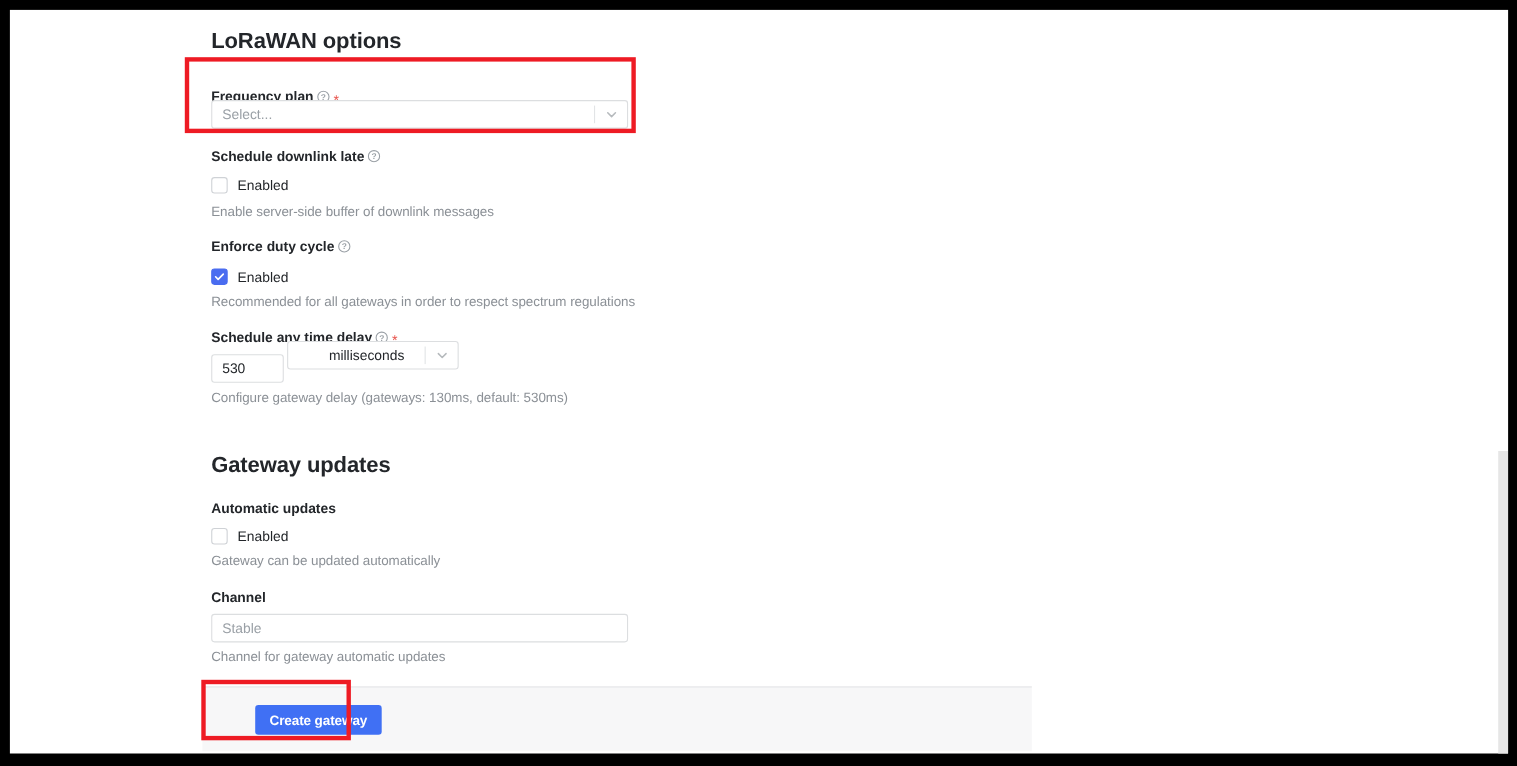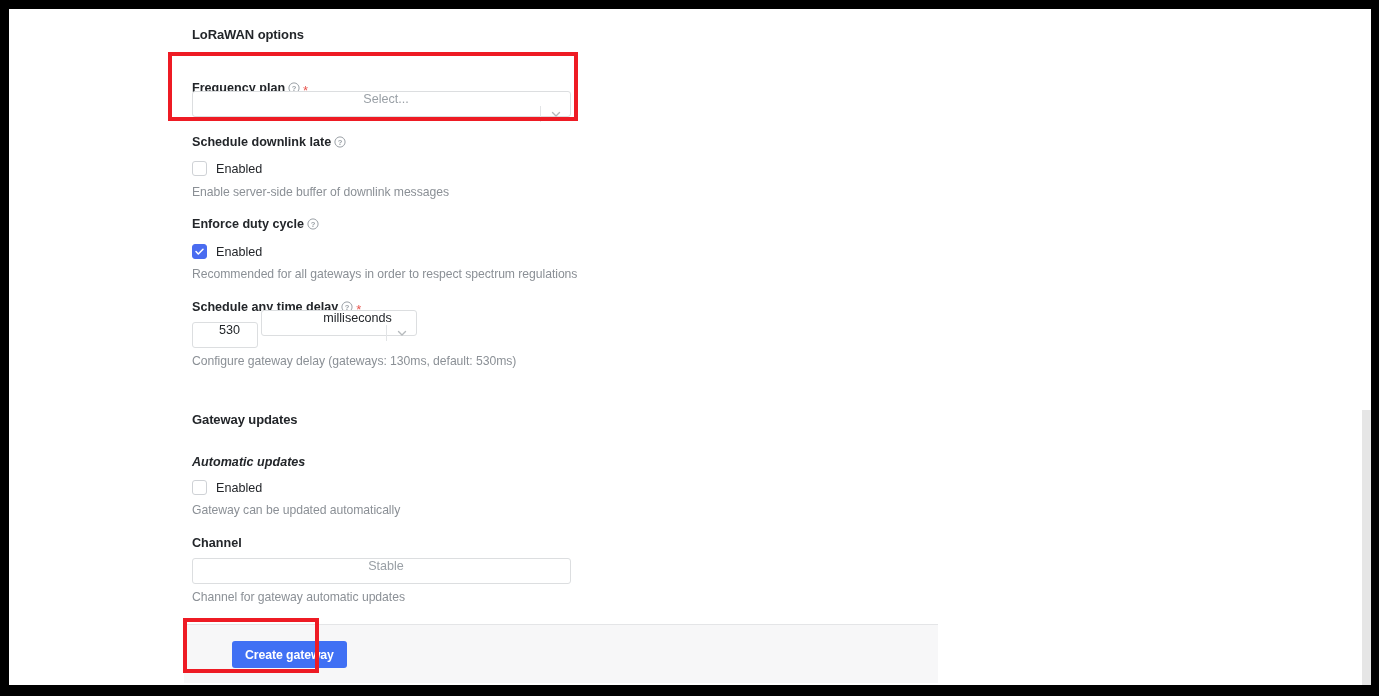--- a/index.html
+++ b/index.html
@@ -32,21 +32,21 @@
   }
 
   .content {
     position: absolute;
     left: 175px;
     top: 0;
     width: 800px;
   }
 
   .section-title {
-    font-size: 13px;
+    font-size: 20px;
     font-weight: bold;
     color: #23262a;
     letter-spacing: -0.1px;
   }
 
   .field-label {
     font-size: 12.6px;
     font-weight: bold;
     color: #23262a;
     display: flex;
@@ -81,21 +81,20 @@
   
   .input-box {
     box-sizing: border-box;
     border: 1px solid #dcdee0;
     border-radius: 3px;
     background: #ffffff;
     height: 26px;
     display: flex;
     align-items: center;
     font-size: 12.6px;
-    flex-direction: column;
   }
   .input-text {
     padding-left: 9px;
     color: #23262a;
     font-size: 12.6px;
   }
   .input-placeholder {
     padding-left: 9px;
     color: #9aa0a6;
     font-size: 12.6px;
@@ -294,21 +293,21 @@
               <path d="M2.5 4.5 L6 8 L9.5 4.5" fill="none" stroke="#b6babd" stroke-width="1.4" stroke-linecap="round" stroke-linejoin="round"></path>
             </svg>
           </span>
         </span>
       </div>
 
       <div class="desc" style="position:absolute; left:8px; top:345px;">Configure gateway delay (gateways: 130ms, default: 530ms)</div>
 
       <div style="position:absolute; left:8px; top:403px;" class="section-title">Gateway updates</div>
 
-      <div style="position:absolute; left:8px; top:446px;font-style:italic;" class="field-label">
+      <div style="position:absolute; left:8px; top:446px;" class="field-label">
         <span>Automatic updates</span>
       </div>
 
       <div class="cb-row" style="position:absolute; left:8px; top:471px;">
         <span class="cb"></span>
         <span class="cb-label">Enabled</span>
       </div>
 
       <div class="desc" style="position:absolute; left:8px; top:494px;">Gateway can be updated automatically</div>
 

